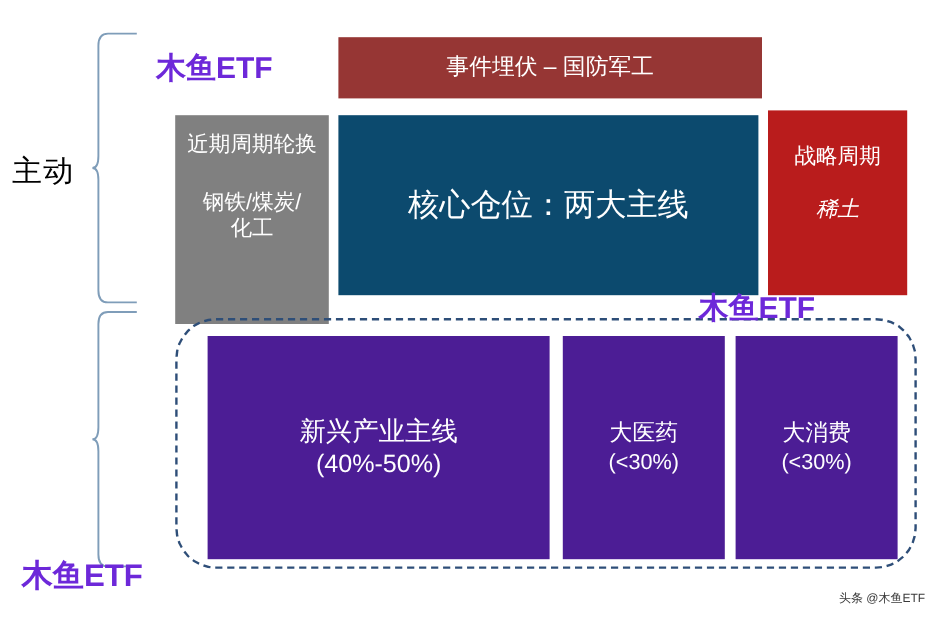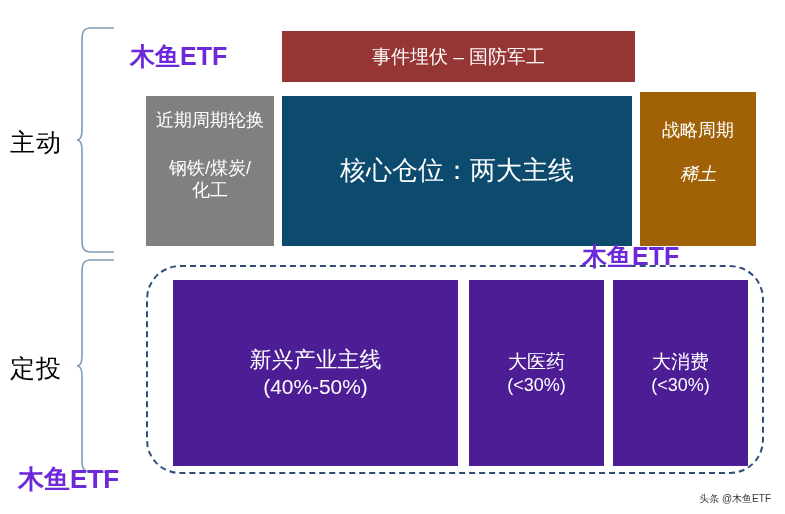--- a/index.html
+++ b/index.html
@@ -38,21 +38,21 @@
     top: 31px;
     width: 353px;
     height: 51px;
     background: #963634;
     font-size: 19px;
   }
   .box-rotation {
     left: 146px;
     top: 96px;
     width: 128px;
-    height: 150px;
+    height: 174px;
     background: #808080;
     font-size: 18px;
     justify-content: flex-start;
     padding-top: 14px;
   }
   .box-rotation .sub {
     margin-top: 26px;
   }
   .box-core {
     left: 282px;
@@ -60,21 +60,21 @@
     width: 350px;
     height: 150px;
     background: #0c4a6e;
     font-size: 26px;
   }
   .box-strategic {
     left: 640px;
     top: 92px;
     width: 116px;
     height: 154px;
-    background: #a16207;
+    background: #b91c1c;
     font-size: 18px;
     justify-content: flex-start;
     padding-top: 28px;
   }
   .box-strategic .sub {
     margin-top: 22px;
     font-style: italic;
   }
 
   
@@ -158,21 +158,20 @@
     white-space: nowrap;
   }
 </style>
 </head>
 <body>
 
 <div id="canvas">
 
   <div class="group-label label-active">主动</div>
 
-  <div class="group-label label-regular">定投</div>
 
   <svg class="brace-svg brace-active" width="40" height="228" viewBox="0 0 40 228">
     <path d="M38 2 L14 2 Q6 2 6 12 L6 104 Q6 114 1 114 Q6 114 6 124 L6 216 Q6 226 14 226 L38 226" fill="none" stroke="#7F9DB9" stroke-width="1.6"></path>
   </svg>
 
   <svg class="brace-svg brace-regular" width="40" height="216" viewBox="0 0 40 216">
     <path d="M38 2 L14 2 Q6 2 6 12 L6 98 Q6 108 1 108 Q6 108 6 118 L6 204 Q6 214 14 214 L38 214" fill="none" stroke="#7F9DB9" stroke-width="1.6"></path>
   </svg>
 
   <div class="box box-event">

